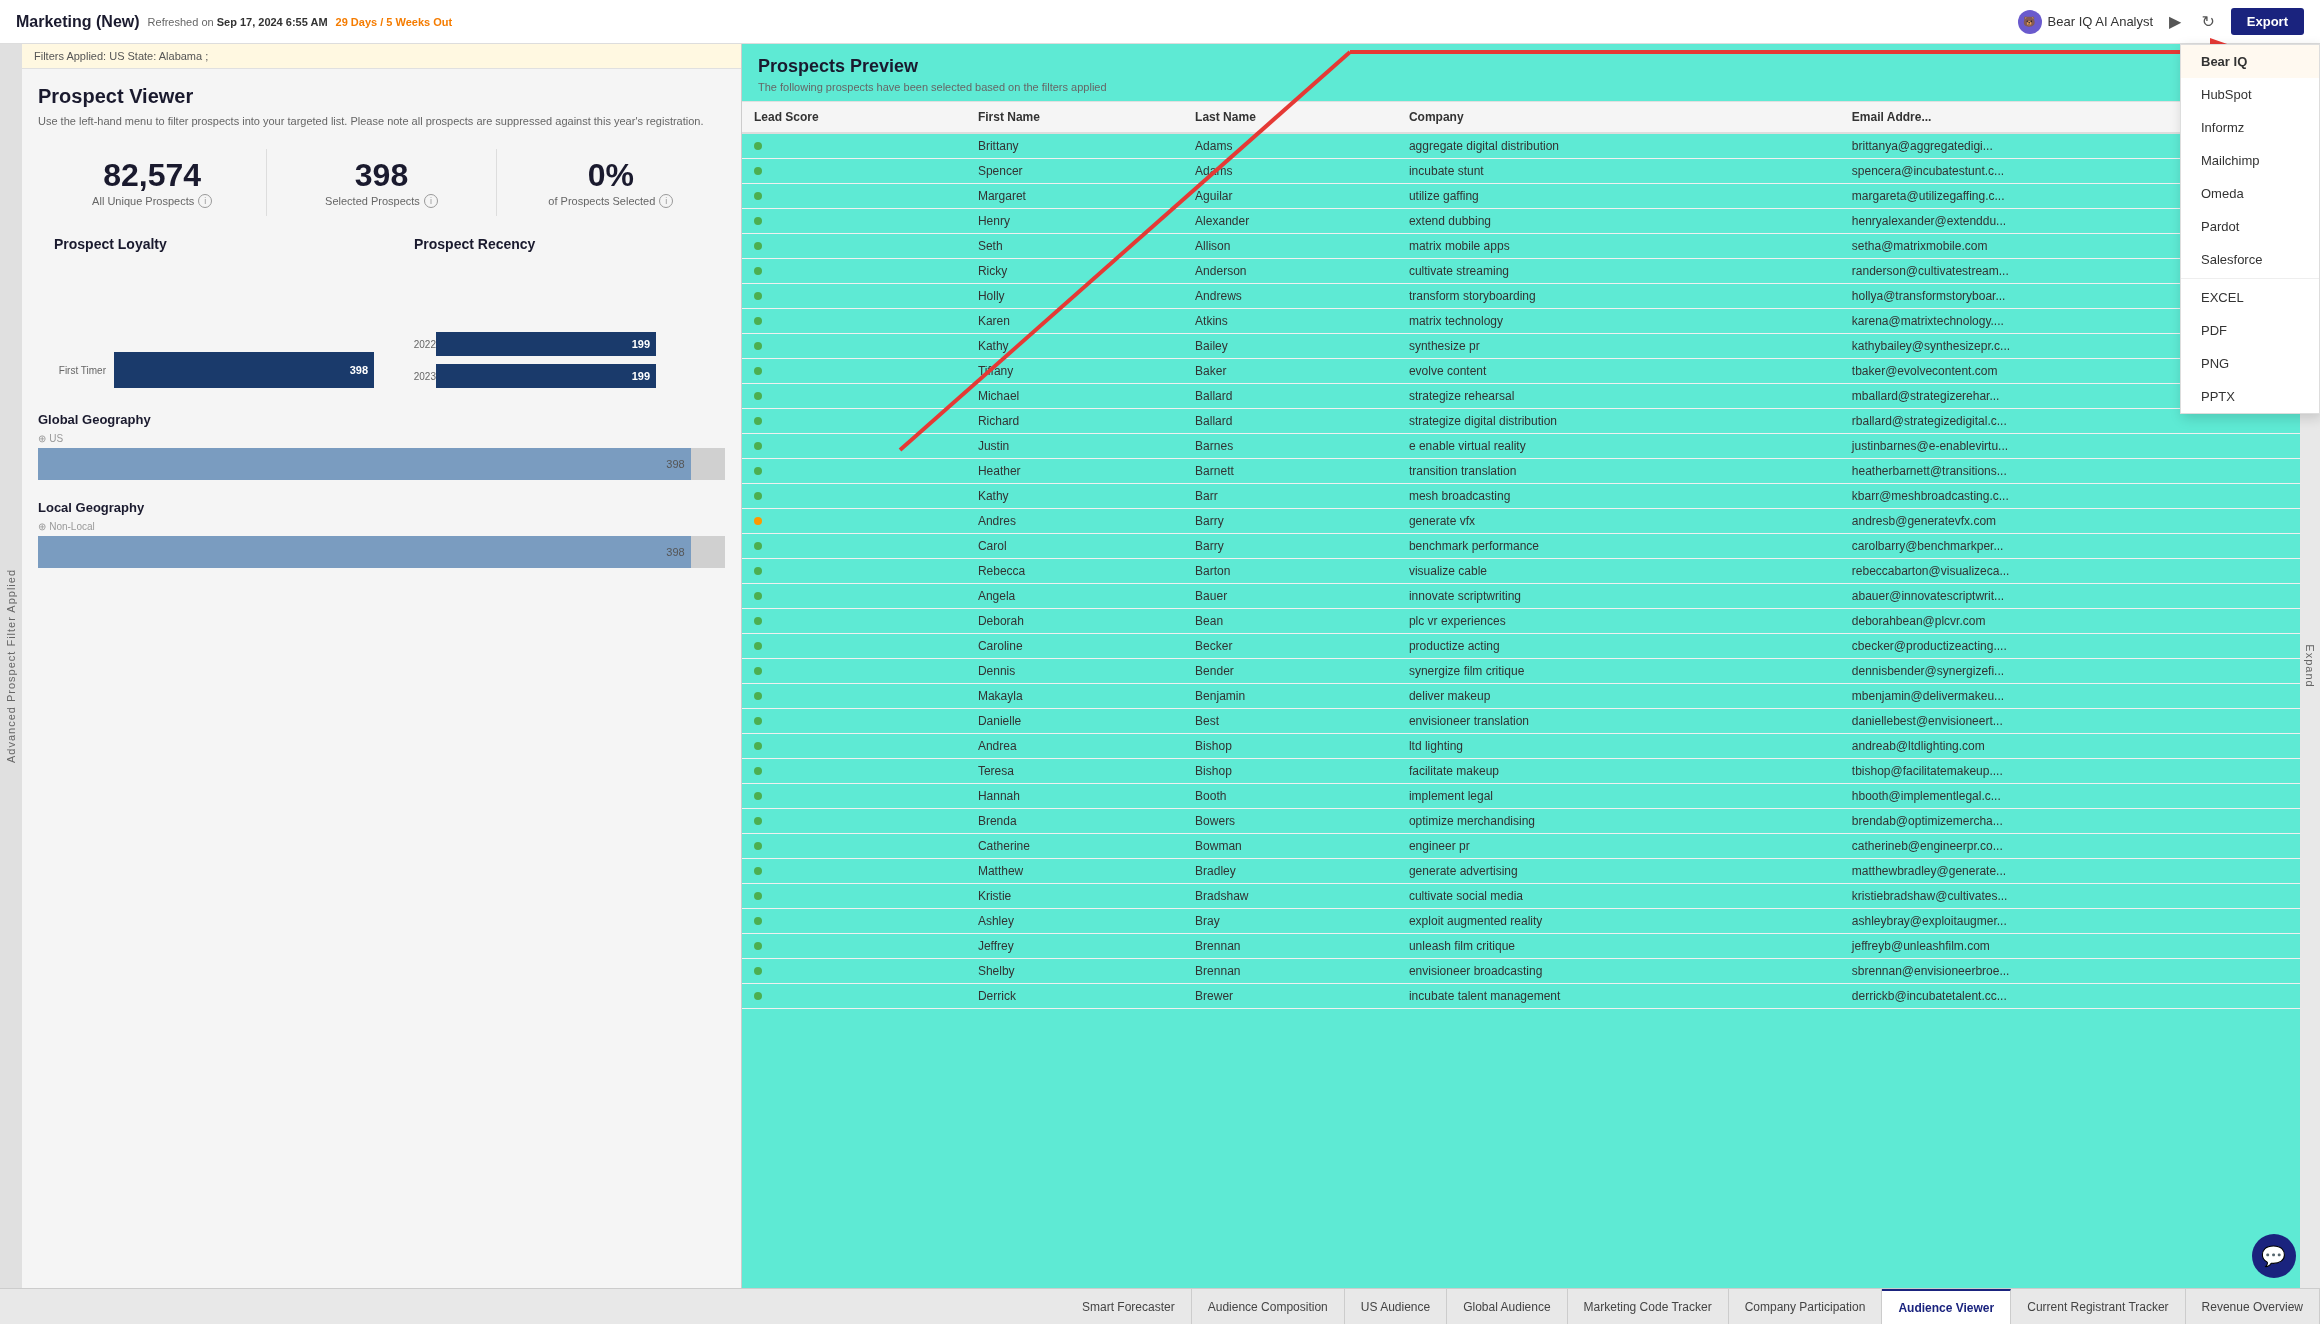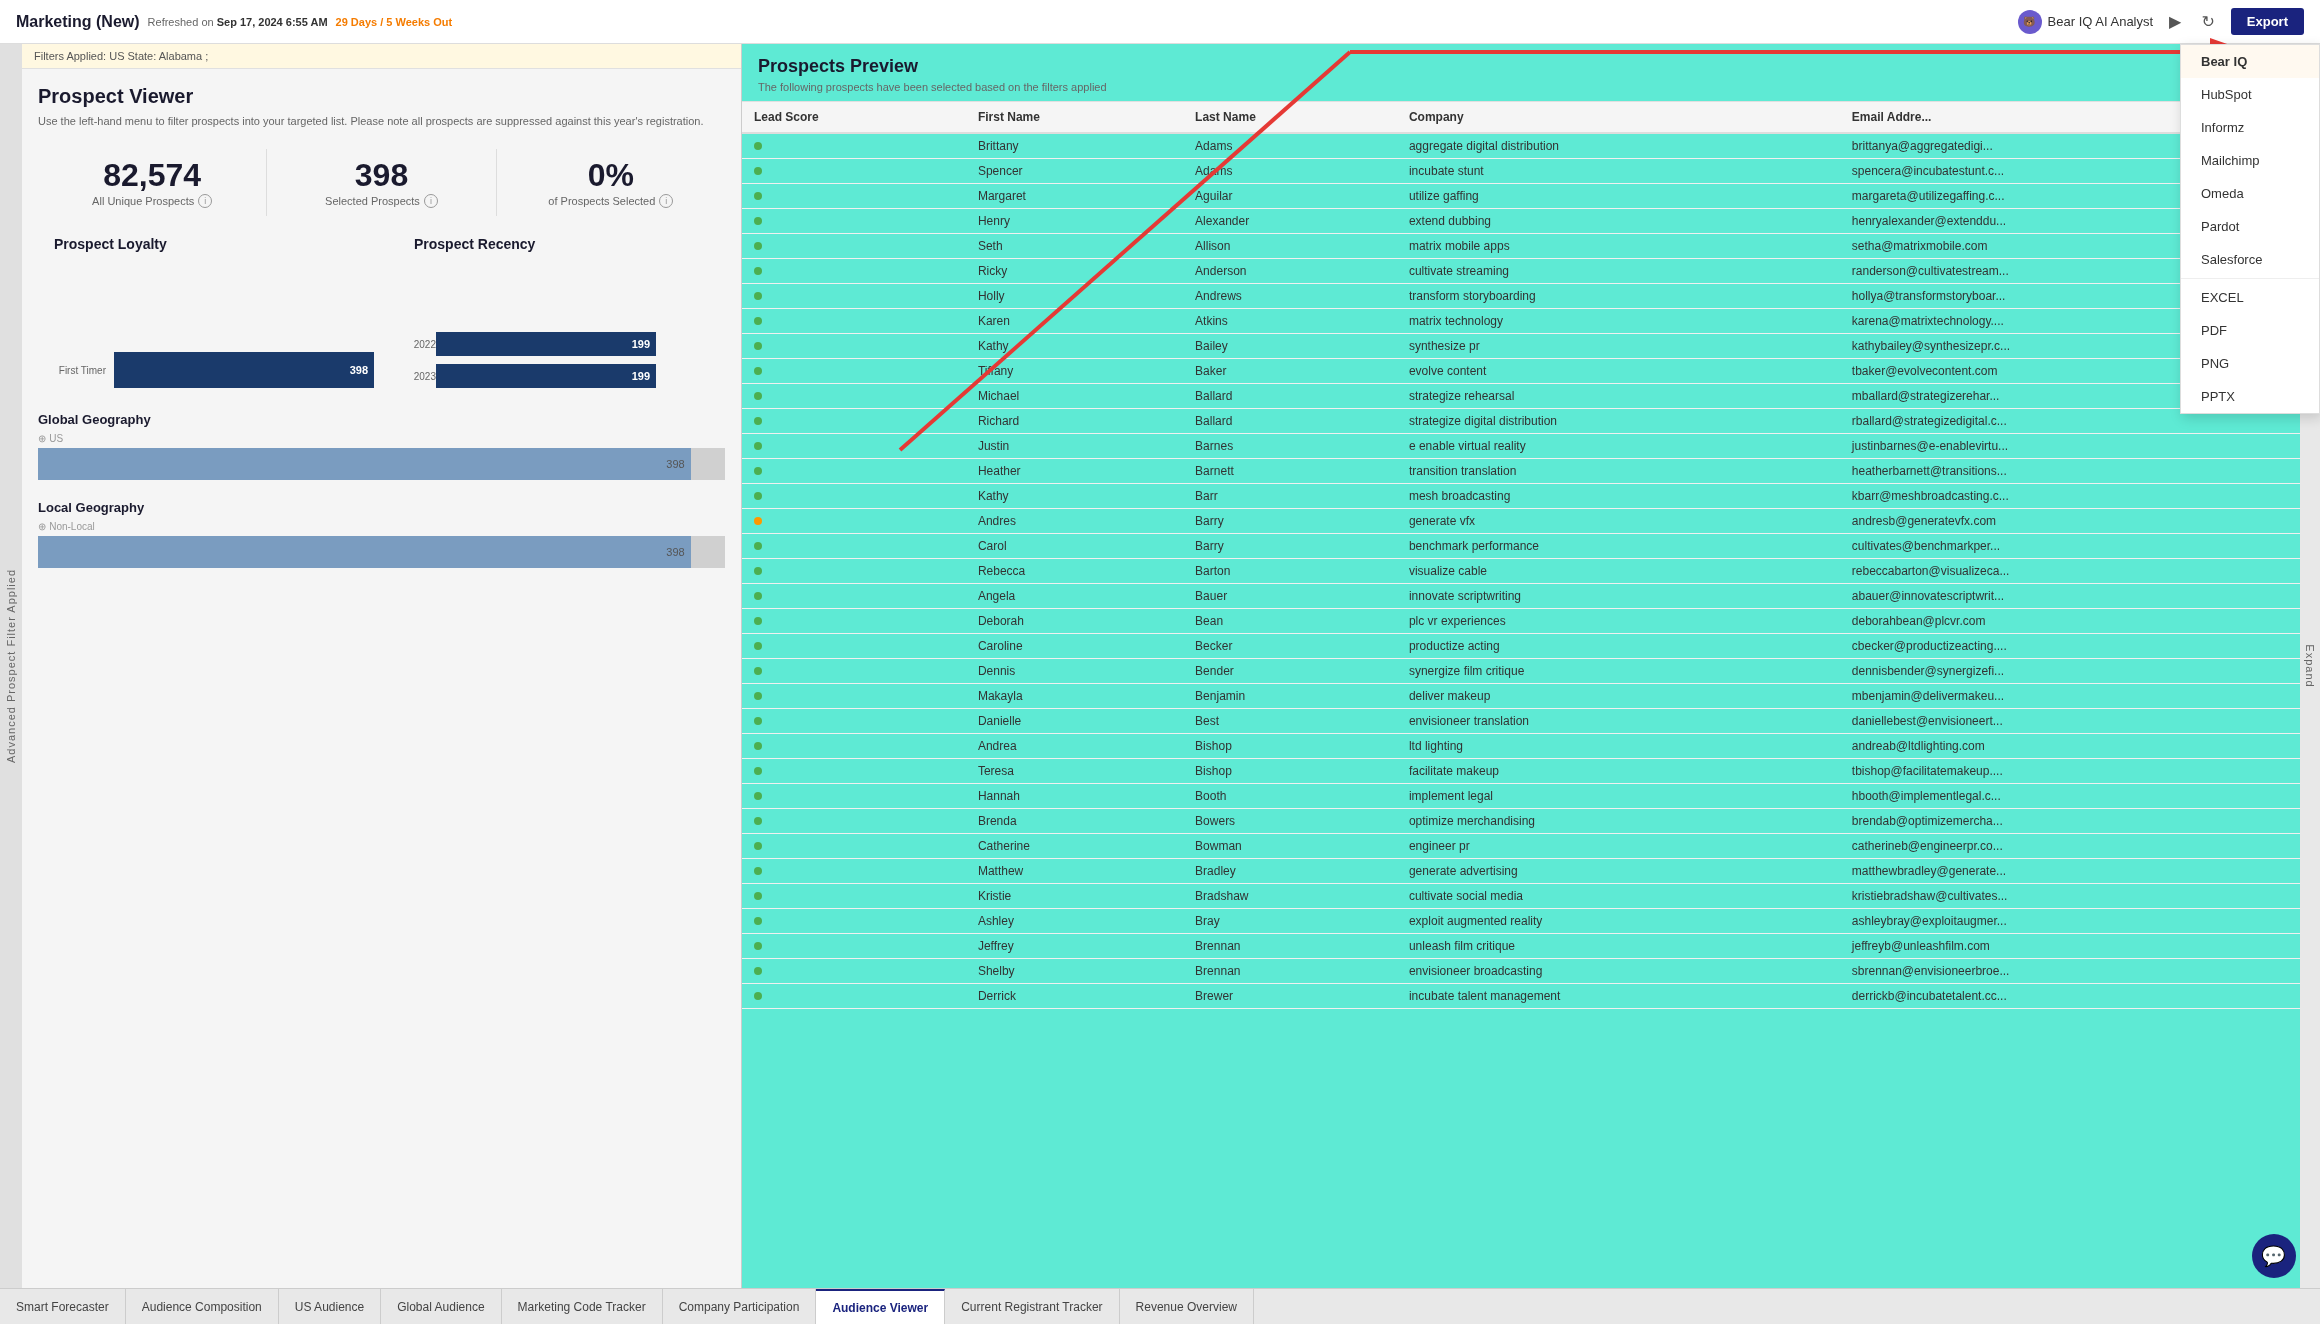--- a/index.html
+++ b/index.html
@@ -86,20 +86,21 @@
     
     .bottom-tabs {
       display: flex;
       background: #e8e8e8;
       border-top: 1px solid #ccc;
       position: absolute;
       bottom: 0;
       left: 0;
       right: 0;
       height: 36px;
+      justify-content: flex-end;
     }
     .tab {
       padding: 8px 16px;
       font-size: 12px;
       color: #444;
       cursor: pointer;
       border-right: 1px solid #ccc;
       white-space: nowrap;
       display: flex;
       align-items: center;
@@ -697,21 +698,21 @@
       <td>Andres</td>
       <td>Barry</td>
       <td>generate vfx</td>
       <td>andresb@generatevfx.com</td>
     </tr>
             <tr>
       <td><span class="lead-dot dot-green"></span></td>
       <td>Carol</td>
       <td>Barry</td>
       <td>benchmark performance</td>
-      <td>cultivates@benchmarkper...</td>
+      <td>carolbarry@benchmarkper...</td>
     </tr>
             <tr>
       <td><span class="lead-dot dot-green"></span></td>
       <td>Rebecca</td>
       <td>Barton</td>
       <td>visualize cable</td>
       <td>rebeccabarton@visualizeca...</td>
     </tr>
             <tr>
       <td><span class="lead-dot dot-green"></span></td>

